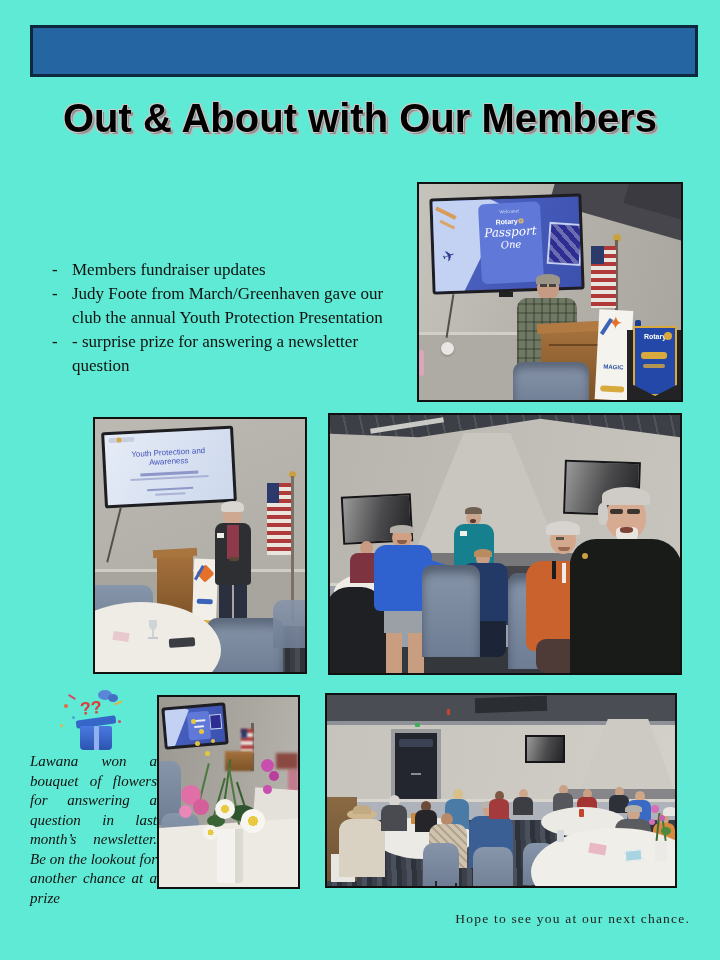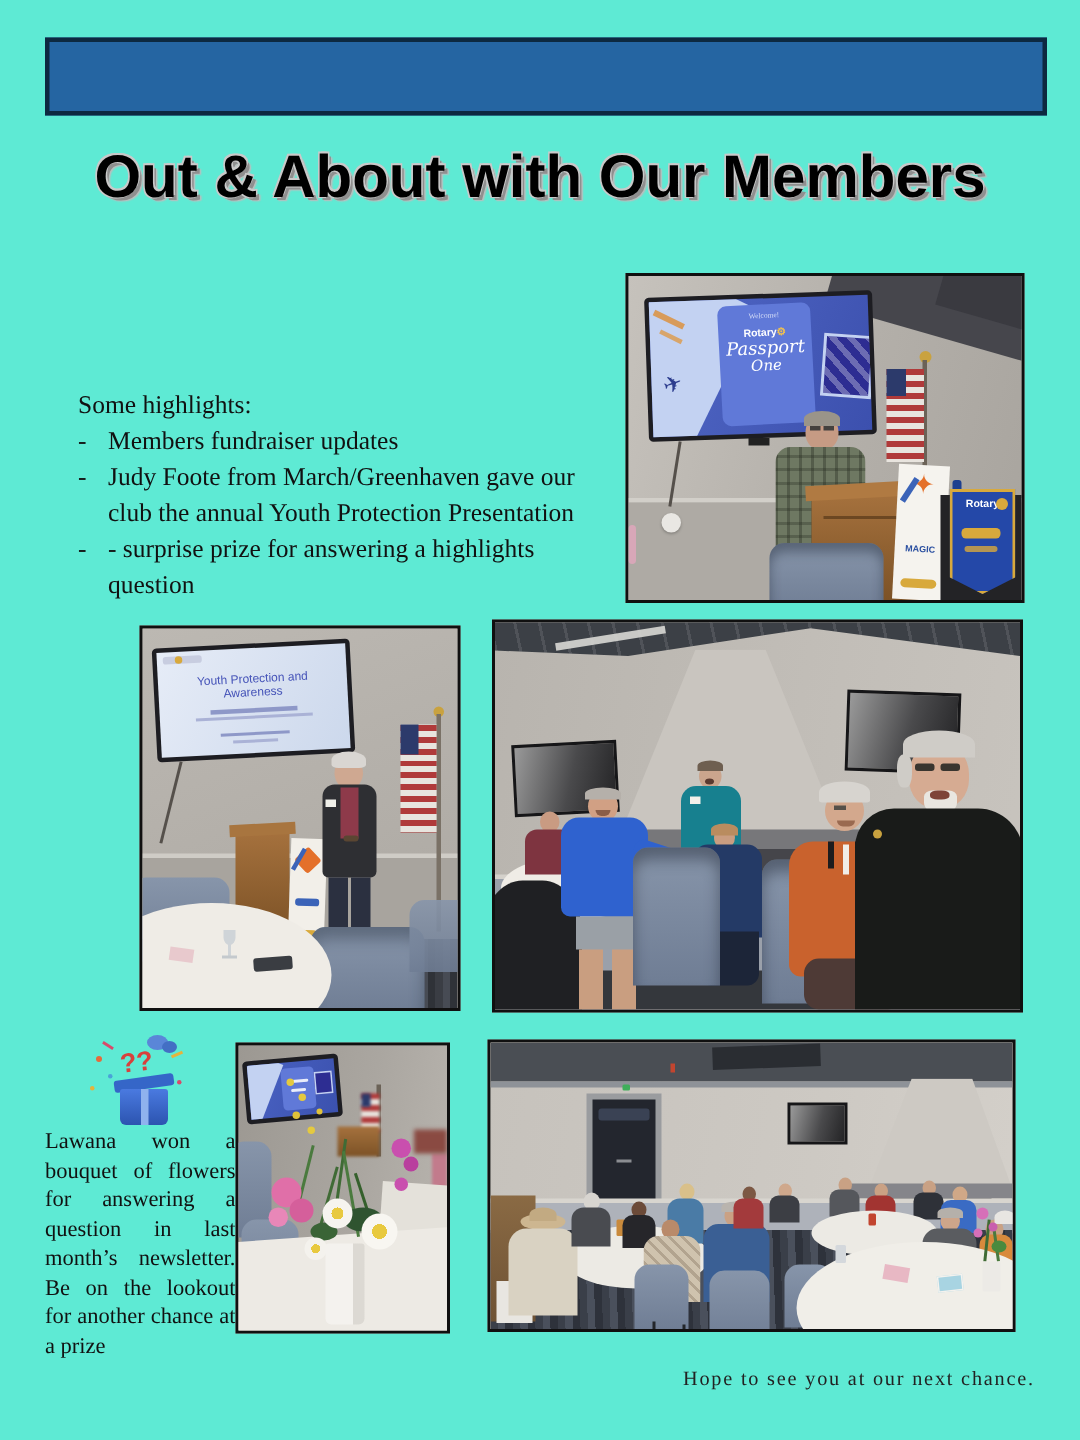--- a/index.html
+++ b/index.html
@@ -30,21 +30,21 @@
   
   .photo{position:absolute;border:2px solid #101010;overflow:hidden;background:#b5b1ab;}
   #photo-speaker{left:417px;top:182px;width:262px;height:216px;}
   #photo-presentation{left:93px;top:417px;width:210px;height:253px;}
   #photo-audience{left:328px;top:413px;width:350px;height:258px;}
   #photo-flowers{left:157px;top:695px;width:139px;height:190px;}
   #photo-room{left:325px;top:693px;width:348px;height:191px;}
 
   
   #prize-note{left:30px;top:752px;width:127px;font-size:15px;line-height:19.5px;
-    text-align:justify;color:#111;}
+    text-align:justify;color:#111;font-style:italic;}
   #gift{left:58px;top:690px;width:76px;height:62px;}
 
   #footer-line{left:0;top:911px;width:690px;text-align:right;font-size:13.5px;
     letter-spacing:1.2px;color:#222;}
 
   .tv{background:#1d1d22;border-radius:3px;}
   .screen{position:absolute;inset:3px;overflow:hidden;}
   .wood{background:linear-gradient(180deg,#a5713d,#7c5226);}
   .chairback{background:linear-gradient(180deg,#8795aa,#6f7d94);border-radius:10px 10px 0 0;}
   .flagstripes{background:repeating-linear-gradient(180deg,#b03a3a 0 4px,#e8e4de 4px 8px);}
@@ -55,32 +55,31 @@
 
 <div id="page">
 
   <div id="topbar" class="abs"></div>
 
   <div id="main-title" class="abs">Out &amp; About with Our Members</div>
 
 
 
   <div id="highlights" class="abs">
-    <div>Some highlights:</div>
     <div class="hl-row">
       <span class="hl-marker">-</span>
       <span class="hl-text">Members fundraiser updates</span>
     </div>
     <div class="hl-row">
       <span class="hl-marker">-</span>
       <span class="hl-text">Judy Foote from March/Greenhaven gave our club the annual Youth Protection Presentation</span>
     </div>
     <div class="hl-row">
       <span class="hl-marker">-</span>
-      <span class="hl-text">- surprise prize for answering a highlights question</span>
+      <span class="hl-text">- surprise prize for answering a newsletter question</span>
     </div>
   </div>
 
   <div id="photo-speaker" class="photo" title="Speaker at a wooden podium before a TV showing the Rotary Passport One welcome slide, with American flag and Rotary banner">
     <i class="abs" style="inset:0;background:linear-gradient(105deg,#c6c2bc 0%,#b3afa9 55%,#a8a49e 100%);"></i>
     <i class="abs" style="right:-34px;top:-22px;width:160px;height:64px;background:#46464c;transform:rotate(16deg);"></i>
     <i class="abs" style="right:-6px;top:-6px;width:60px;height:34px;background:#3a3a40;transform:rotate(16deg);"></i>
     <i class="abs" style="left:0;top:148px;width:262px;height:3px;background:#d2cfc9;"></i>
     <i class="abs" style="left:0;top:151px;width:262px;height:65px;background:#aeaaa4;"></i>
 

